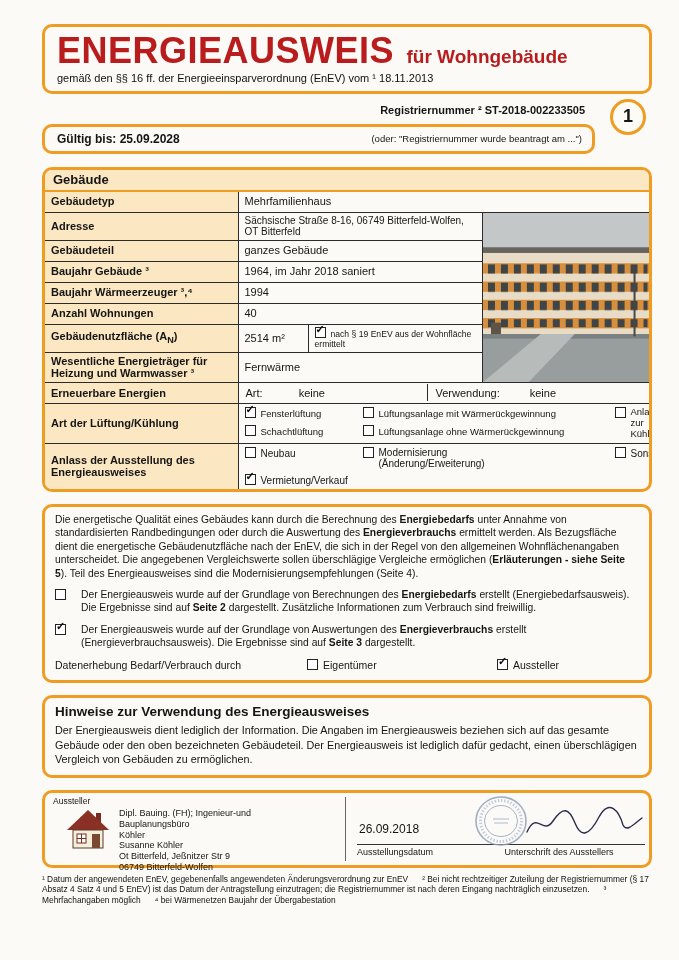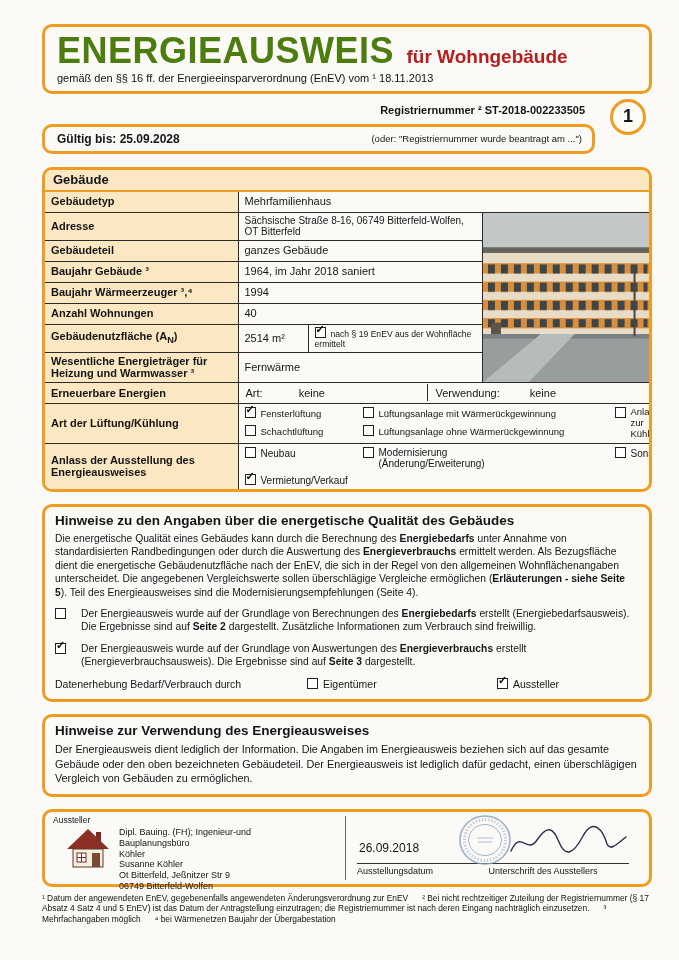--- a/index.html
+++ b/index.html
@@ -9,21 +9,21 @@
     font-family:"Liberation Sans", sans-serif;
     color:#151515;
     -webkit-font-smoothing:antialiased;
   }
   .page{position:relative;padding:24px 27px 0 42px;}
   .obox{border:3px solid #EF9C22;border-radius:10px;background:transparent;}
   .b{font-weight:bold;}
 
   
   .header-box{padding:5px 12px 7px;}
-  .title{font-size:36px;font-weight:bold;color:#4d7c0f;letter-spacing:.5px;line-height:1.05;}
+  .title{font-size:36px;font-weight:bold;color:#b91c1c;letter-spacing:.5px;line-height:1.05;}
   .title-suffix{font-size:19px;font-weight:bold;color:#b91c1c;margin-left:8px;text-align:center;}
   .subtitle{font-size:11px;margin-top:2px;color:#101010;}
 
   
   .validity-wrap{position:relative;}
   .reg-line{margin:10px 57px 0 0;text-align:right;padding-right:10px;font-size:11px;}
   .reg-line .regval{margin-left:0;}
   .gueltig-row{margin-top:3px;}
   .gueltig-box{height:24px;margin-right:57px;display:flex;align-items:center;justify-content:space-between;padding:0 10px 0 12px;margin-top:8px;}
   .gueltig{font-size:12px;}
@@ -87,21 +87,21 @@
   .fbox{margin-top:12px;position:relative;height:78px;box-sizing:border-box;padding:3px 8px;}
   .aussteller-label{font-size:8.5px;}
   .frow{display:flex;}
   .logo{width:46px;margin:2px 8px 0 12px;flex:none;}
   .addr{font-size:9px;line-height:1.22;padding-top:2px;width:200px;}
   .vdiv{position:absolute;left:300px;top:4px;bottom:4px;width:1px;background:#666;}
   .date-col{position:absolute;left:312px;bottom:8px;width:126px;}
   .date{font-size:12px;padding:0 0 8px 2px;}
   .uline{border-top:1px solid #333;}
   .usub{font-size:9px;margin-top:2px;}
-  .sig-col{position:absolute;right:20px;bottom:8px;width:172px;}
+  .sig-col{position:absolute;right:4px;bottom:8px;width:172px;}
   .sigart{position:relative;height:46px;}
   .stamp{position:absolute;left:0;top:-4px;}
   .signature{position:absolute;right:0;bottom:0;}
   .ssub{text-align:center;}
 
   
   .fnotes{margin-top:6px;font-size:8.4px;line-height:1.3;color:#111;}
   .fnotes span{margin-right:14px;}
 </style>
 </head>
@@ -249,21 +249,20 @@
               <div class="opt a13"><span class="cb"><span class="mark"></span></span><span>Sonstiges (freiwillig)</span></div>
               <div class="opt a21"><span class="cb"><span class="mark">✓</span></span><span>Vermietung/Verkauf</span></div>
             </div>
           </td>
         </tr>
       </tbody>
     </table>
   </div>
 
   <div class="obox hbox">
-    <div class="htitle">Hinweise zu den Angaben über die energetische Qualität des Gebäudes</div>
     <div class="hintro"><span>Die energetische Qualität eines Gebäudes kann durch die Berechnung des </span><span class="b">Energiebedarfs</span><span> unter Annahme von standardisierten Randbedingungen oder durch die Auswertung des </span><span class="b">Energieverbrauchs</span><span> ermittelt werden. Als Bezugsfläche dient die energetische Gebäudenutzfläche nach der EnEV, die sich in der Regel von den allgemeinen Wohnflächenangaben unterscheidet. Die angegebenen Vergleichswerte sollen überschlägige Vergleiche ermöglichen (</span><span class="b">Erläuterungen - siehe Seite 5</span><span>). Teil des Energieausweises sind die Modernisierungsempfehlungen (Seite 4).</span></div>
 
     <div class="hitem">
       <div class="cbcol"><span class="cb"><span class="mark"></span></span></div>
       <div class="txt"><span>Der Energieausweis wurde auf der Grundlage von Berechnungen des </span><span class="b">Energiebedarfs</span><span> erstellt (Energiebedarfsausweis). Die Ergebnisse sind auf </span><span class="b">Seite 2</span><span> dargestellt. Zusätzliche Informationen zum Verbrauch sind freiwillig.</span></div>
     </div>
 
     <div class="hitem">
       <div class="cbcol"><span class="cb"><span class="mark">✓</span></span></div>
       <div class="txt"><span>Der Energieausweis wurde auf der Grundlage von Auswertungen des </span><span class="b">Energieverbrauchs</span><span> erstellt (Energieverbrauchsausweis). Die Ergebnisse sind auf </span><span class="b">Seite 3</span><span> dargestellt.</span></div>

